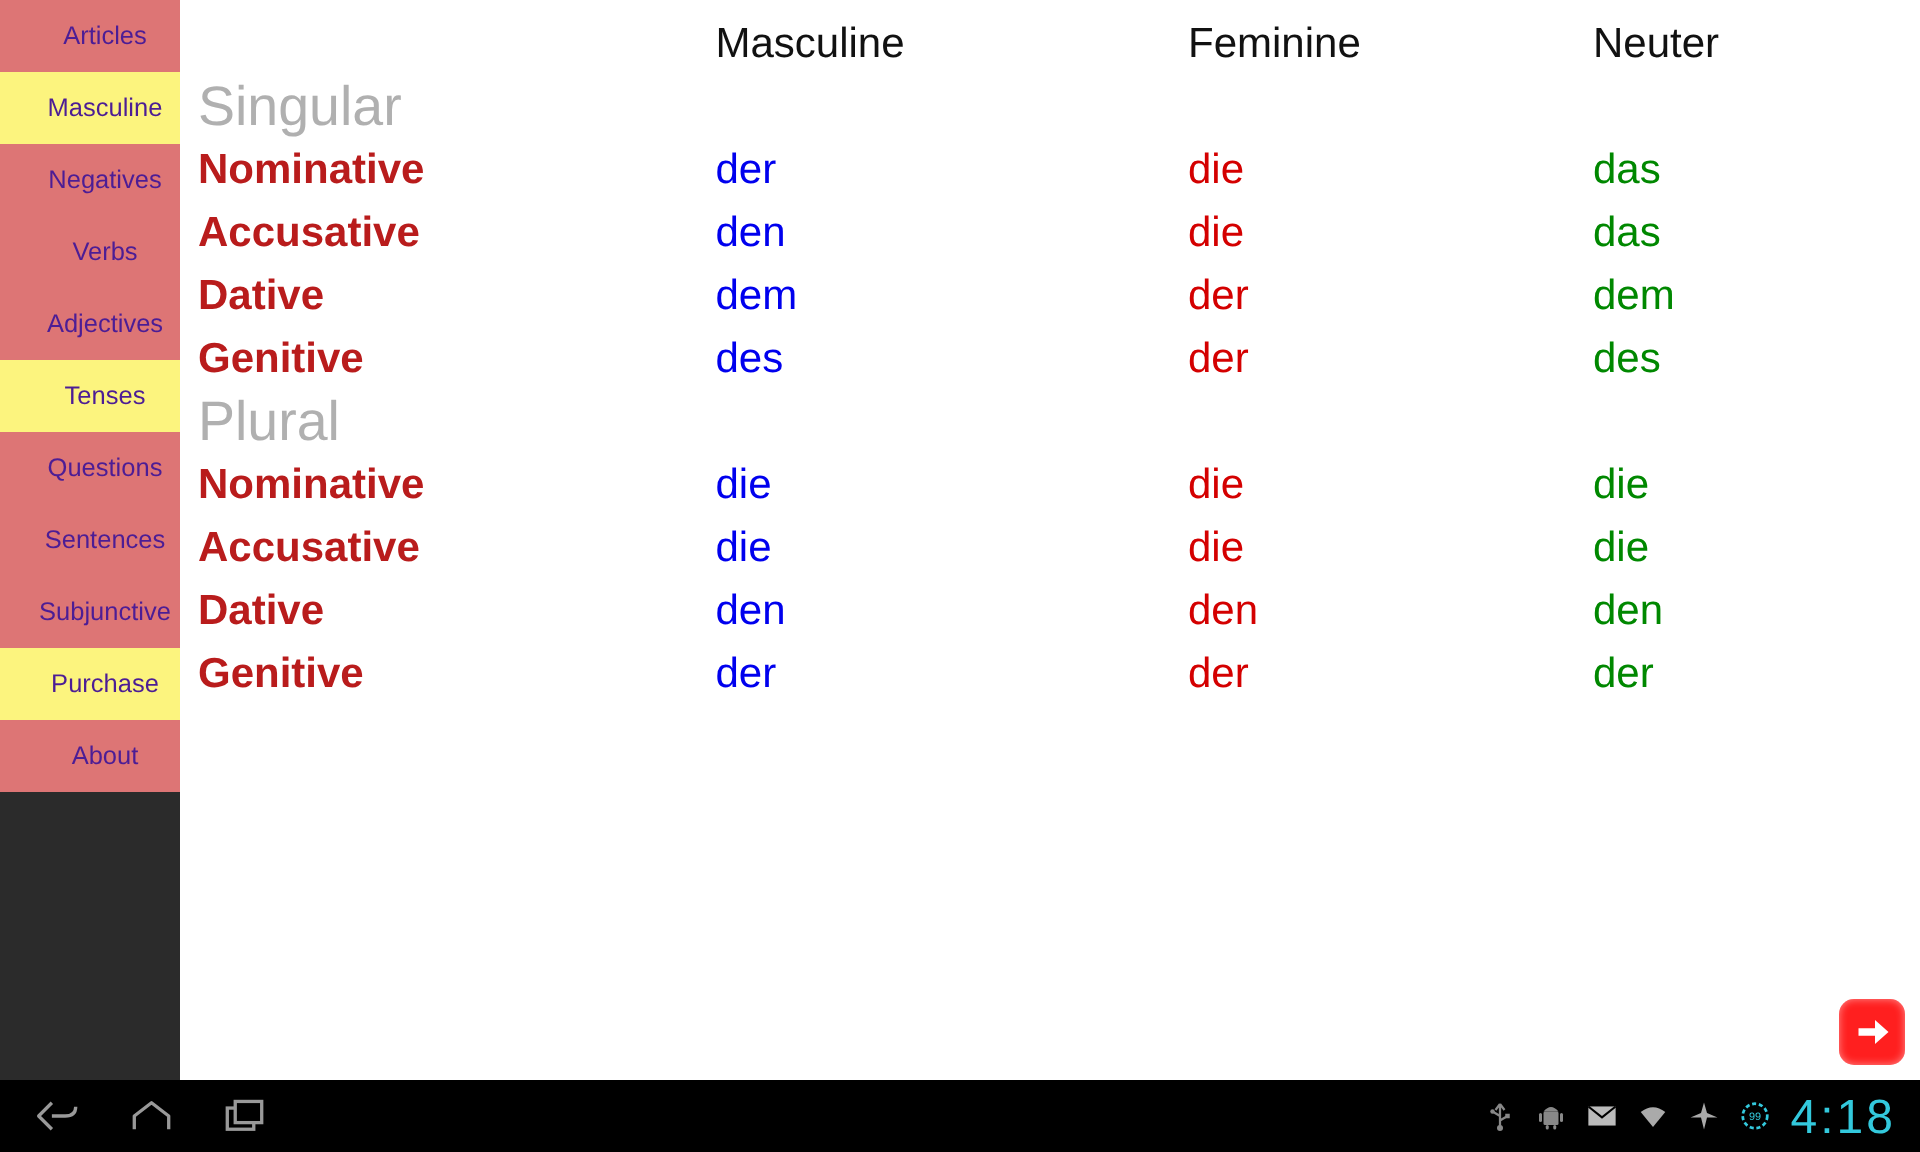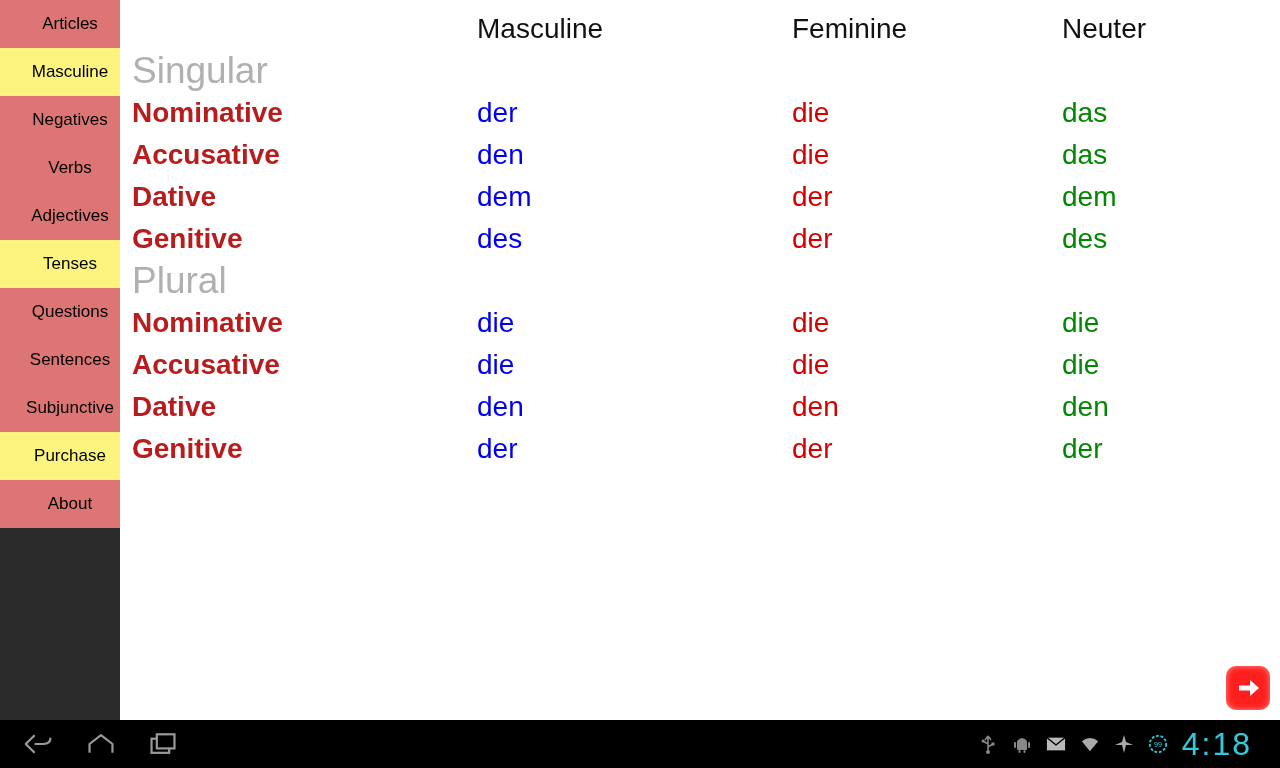--- a/index.html
+++ b/index.html
@@ -1,19 +1,19 @@
 <!DOCTYPE html>
 <html><head>
 <meta charset="utf-8">
 <style>
   * { box-sizing: border-box; margin: 0; padding: 0; }
   html, body { width: 1280px; height: 768px; overflow: hidden; font-family: Arial, Helvetica, sans-serif; background: #000; }
   .app { display: flex; width: 1280px; height: 720px; background: #fff; }
   .sidebar { width: 120px; height: 720px; background: #2b2b2b; display: flex; flex-direction: column; }
-  .sidebar-item { width: 120px; height: 48px; display: flex; align-items: center; justify-content: center; font-size: 17px; color: #000000; cursor: pointer; padding-left: 20px; }
+  .sidebar-item { width: 120px; height: 48px; display: flex; align-items: center; justify-content: center; font-size: 17px; color: #4c1d95; cursor: pointer; padding-left: 20px; }
   .sidebar-item.red { background: #dd7575; }
   .sidebar-item.yellow { background: #fcf47e; }
   .main { flex: 1; height: 720px; background: #fff; padding: 8px 12px 0 12px; position: relative; }
   .title-bar { background: #fcf7c1; height: 40px; display: flex; align-items: center; padding-left: 6px; font-size: 26px; margin-bottom: 6px; }
   .title-main { font-weight: 700; color: #111; }
   .title-sub { color: #b0b0b0; margin-left: 8px; font-weight: 600; }
   table { width: 100%; border-collapse: collapse; }
   th, td { text-align: left; font-size: 28px; height: 42px; vertical-align: middle; }
   th.case-col, td.case-col { width: 345px; }
   th.m-col, td.m-col { width: 315px; }
@@ -21,21 +21,21 @@
   th.n-col, td.n-col { }
   th.header { font-weight: 400; color: #111; }
   td.section { color: #b0b0b0; font-size: 37px; font-weight: 400; }
   td.case { font-weight: 700; color: #b91c1c; }
   td.m { color: #0000ee; }
   td.f { color: #d40000; }
   td.n { color: #008800; }
   .next-btn { position: absolute; right: 10px; bottom: 10px; width: 44px; height: 44px; background: #ff1f1f; border-radius: 10px; display:flex; align-items:center; justify-content:center; cursor:pointer; box-shadow: inset 0 0 6px rgba(255,255,255,0.5); }
   .navbar { width: 1280px; height: 48px; background: #000; display: flex; align-items: center; color: #888; }
   .nav-left { display: flex; align-items: center; gap: 32px; padding-left: 24px; }
-  .nav-right { margin-left: auto; display: flex; align-items: center; gap: 14px; padding-right: 28px; }
+  .nav-right { margin-left: auto; display: flex; align-items: center; gap: 14px; padding-right: 16px; }
   .clock { color: #33c9dd; font-size: 32px; letter-spacing: 2px; font-family: Arial, sans-serif; display:flex; align-items:center; gap:2px; }
   .nav-icon { width: 30px; height: 30px; display:flex; align-items:center; justify-content:center; }
   .status-icon { width: 20px; height: 20px; display:flex; align-items:center; justify-content:center; color:#aaa; }
 </style>
 </head>
 <body>
 
 <div class="app">
   <div class="sidebar" id="sidebar">
       <div class="sidebar-item red">Articles</div>

